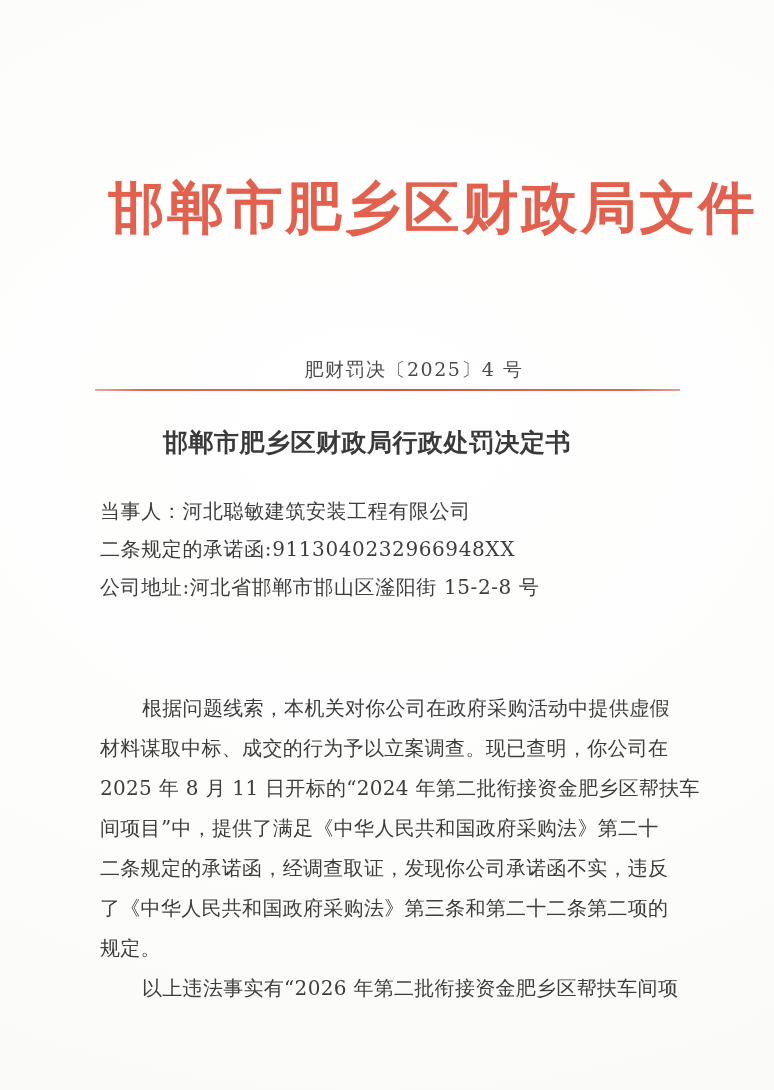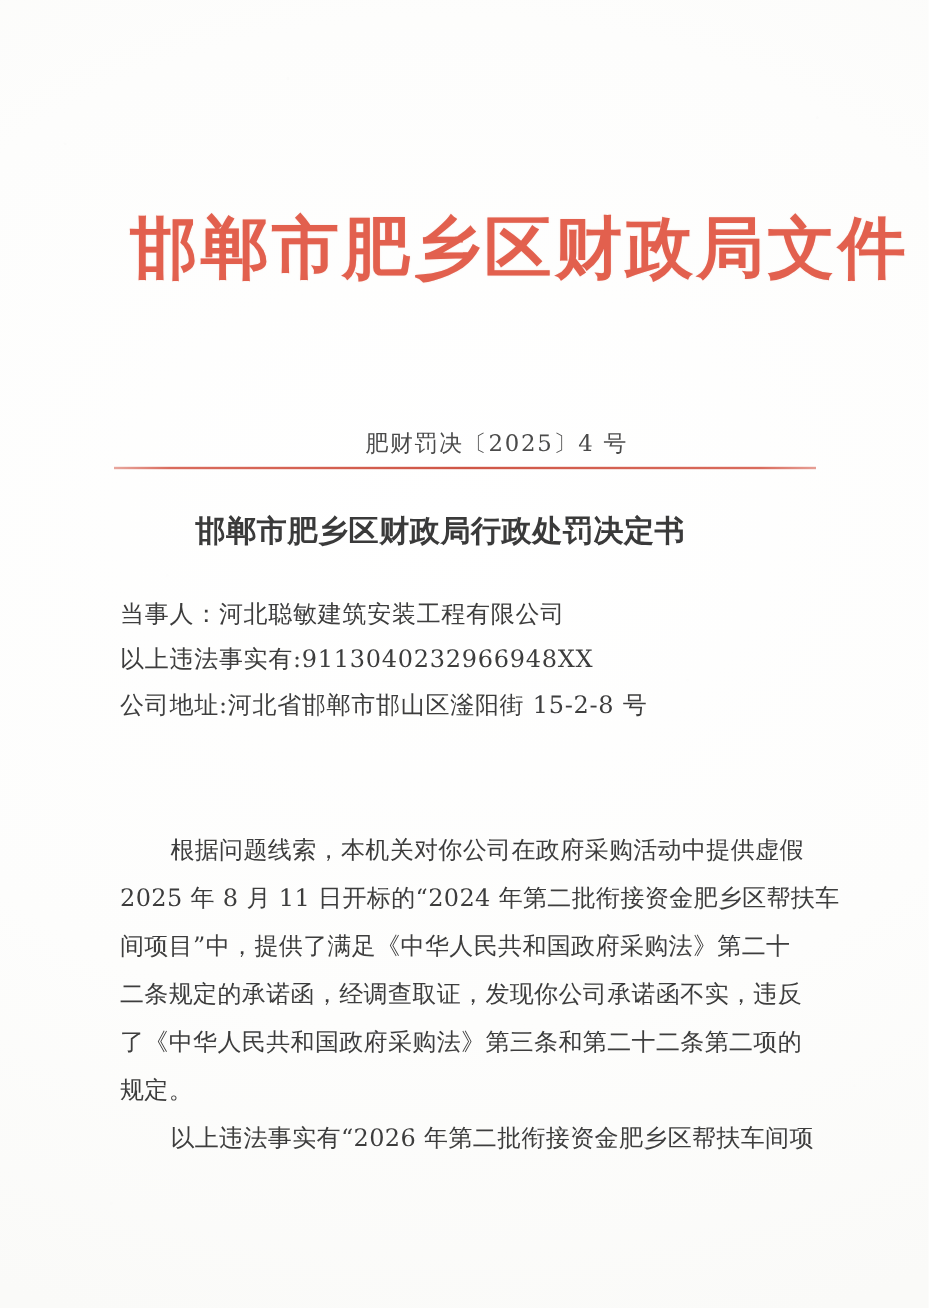--- a/index.html
+++ b/index.html
@@ -156,30 +156,31 @@
   </div>
 
   <div id="doc-number">肥财罚决〔2025〕4 号</div>
 
   <div id="red-rule"></div>
 
   <div id="decision-heading">邯郸市肥乡区财政局行政处罚决定书</div>
 
   <div id="party-block">
     <div class="party-line">当事人：河北聪敏建筑安装工程有限公司</div>
-    <div class="party-line">以上违法事实有:9113040232966948XX</div>
+    <div class="party-line">二条规定的承诺函:9113040232966948XX</div>
     <div class="party-line">公司地址:河北省邯郸市邯山区滏阳街 15-2-8 号</div>
   </div>
 
   <div id="body-block">
 
     <div class="body-line">
       <span class="indent"></span><span>根据问题线索，本机关对你公司在政府采购活动中提供虚假</span>
     </div>
 
+    <div class="body-line">材料谋取中标、成交的行为予以立案调查。现已查明，你公司在</div>
 
     <div class="body-line">2025 年 8 月 11 日开标的“2024 年第二批衔接资金肥乡区帮扶车</div>
 
     <div class="body-line">间项目”中，提供了满足《中华人民共和国政府采购法》第二十</div>
 
     <div class="body-line">二条规定的承诺函，经调查取证，发现你公司承诺函不实，违反</div>
 
     <div class="body-line">了《中华人民共和国政府采购法》第三条和第二十二条第二项的</div>
 
     <div class="body-line">规定。</div>

